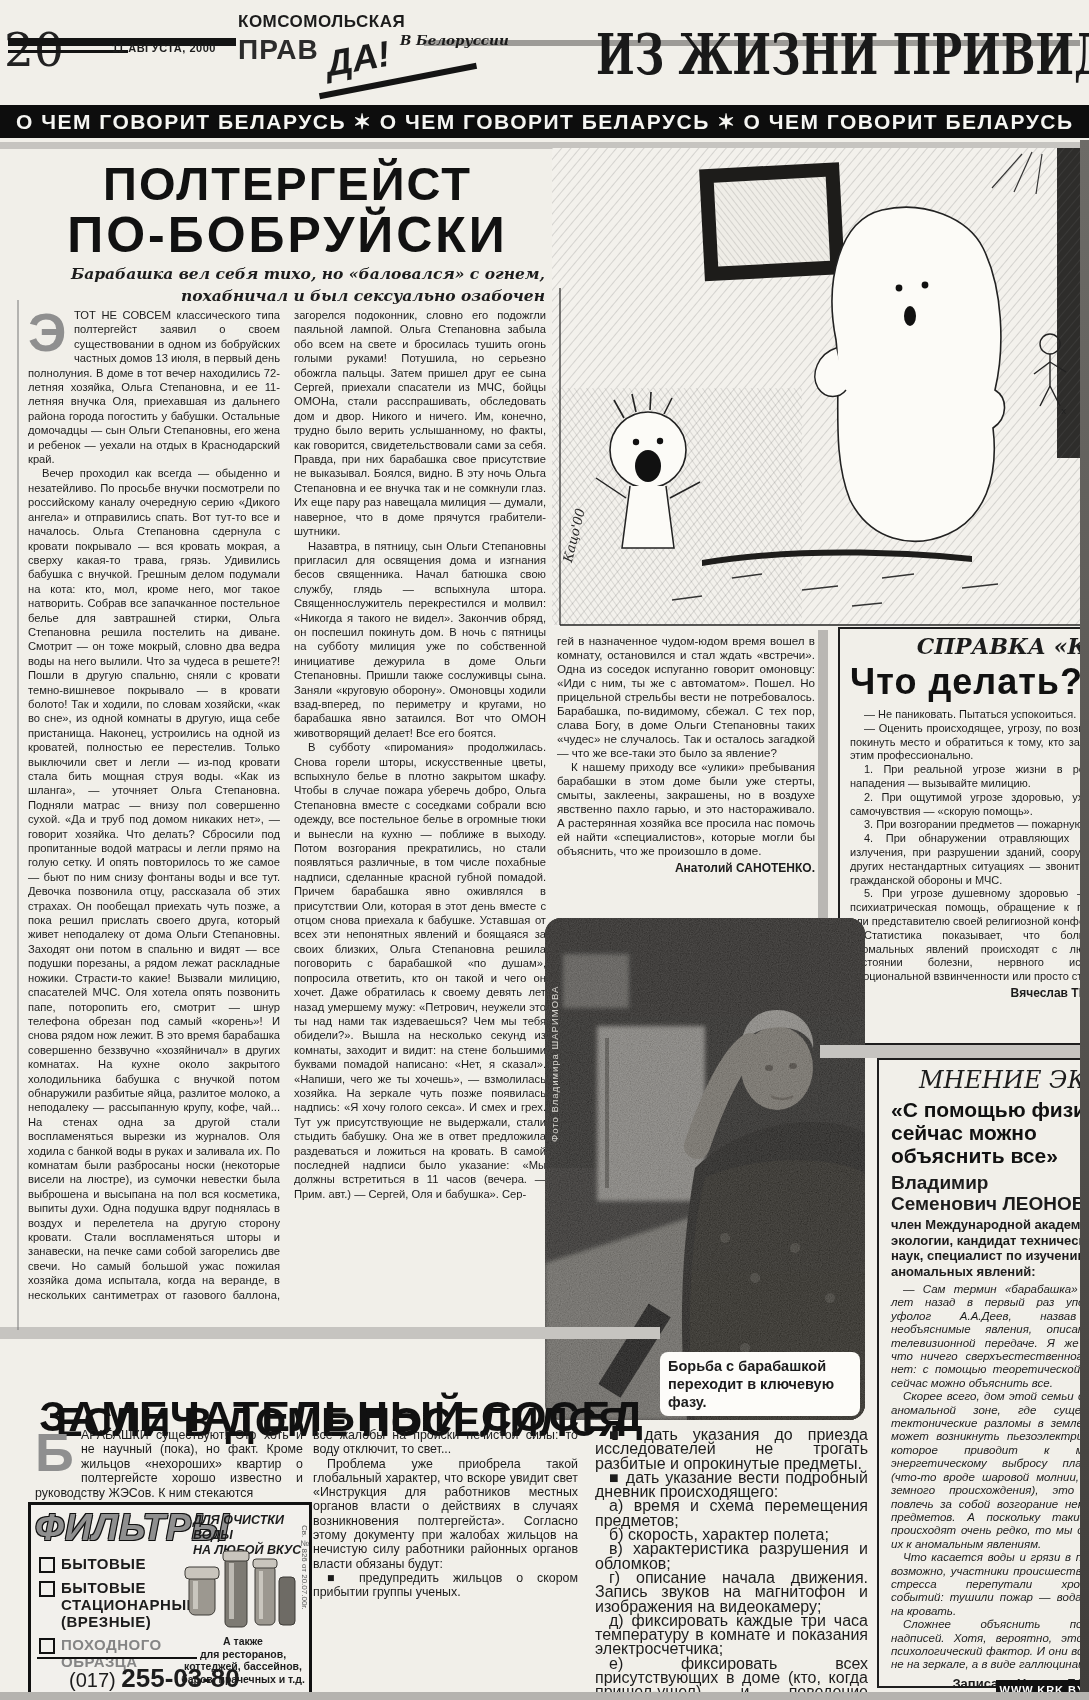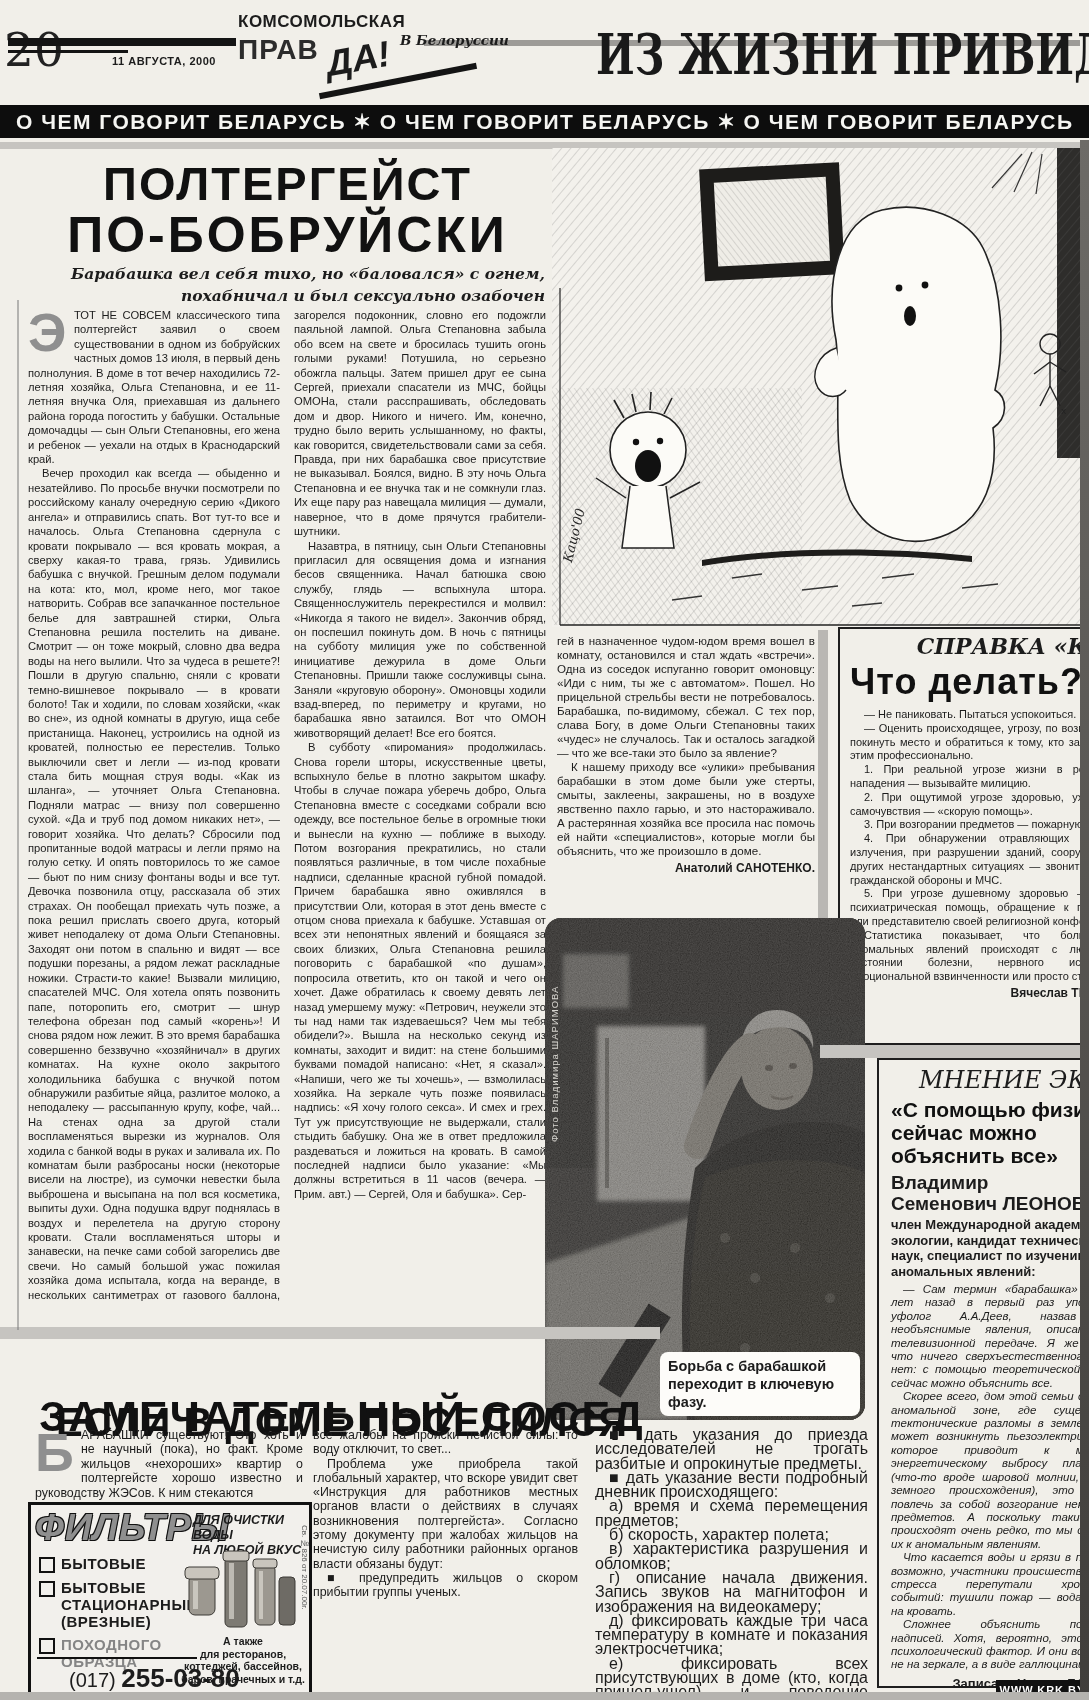--- a/index.html
+++ b/index.html
@@ -13,21 +13,21 @@
   .topline-black{left:8px;top:38px;width:228px;height:8px;background:#141414;}
   .topline-black2{left:8px;top:50px;width:120px;height:3px;background:#141414;}
   .topline-gray{left:424px;top:40px;width:656px;height:6px;background:#9d9b97;}
   .masthead{left:238px;top:12px;width:250px;height:90px;}
   .kp-top{position:absolute;left:0;top:0;font-weight:800;font-size:17px;letter-spacing:.5px;}
   .kp-prav{position:absolute;left:0;top:22px;font-weight:800;font-size:28px;letter-spacing:1px;color:#2c2c2c;}
   .kp-da{position:absolute;left:88px;top:26px;font-weight:800;font-style:italic;font-size:36px;transform:rotate(-10deg);}
   .kp-region{position:absolute;left:162px;top:20px;width:110px;font-family:"DejaVu Serif",serif;
              font-style:italic;font-weight:700;font-size:13.5px;}
   .kp-swoosh{position:absolute;left:80px;top:66px;width:160px;height:6px;background:#141414;transform:rotate(-11deg);}
-  .date-line{left:112px;top:55px;font-size:11px;font-weight:700;letter-spacing:.5px;}
+  .date-line{left:112px;top:42px;font-size:11px;font-weight:700;letter-spacing:.5px;}
   .page-headline{left:596px;top:20px;width:500px;font-family:"DejaVu Serif",serif;font-weight:700;
                  font-size:50px;line-height:62px;white-space:nowrap;transform:scaleX(.82) scaleY(1.12);
                  transform-origin:left top;color:#191919;}
 
   
   .banner{left:0;top:105px;width:1089px;height:33px;background:#0d0d0d;color:#f5f5f2;
           font-weight:800;font-size:21px;line-height:33px;letter-spacing:1.5px;
           white-space:nowrap;overflow:hidden;padding-left:16px;box-sizing:border-box;}
   .rule1{left:0;top:142px;width:1089px;height:7px;background:#c6c4c0;}
 

